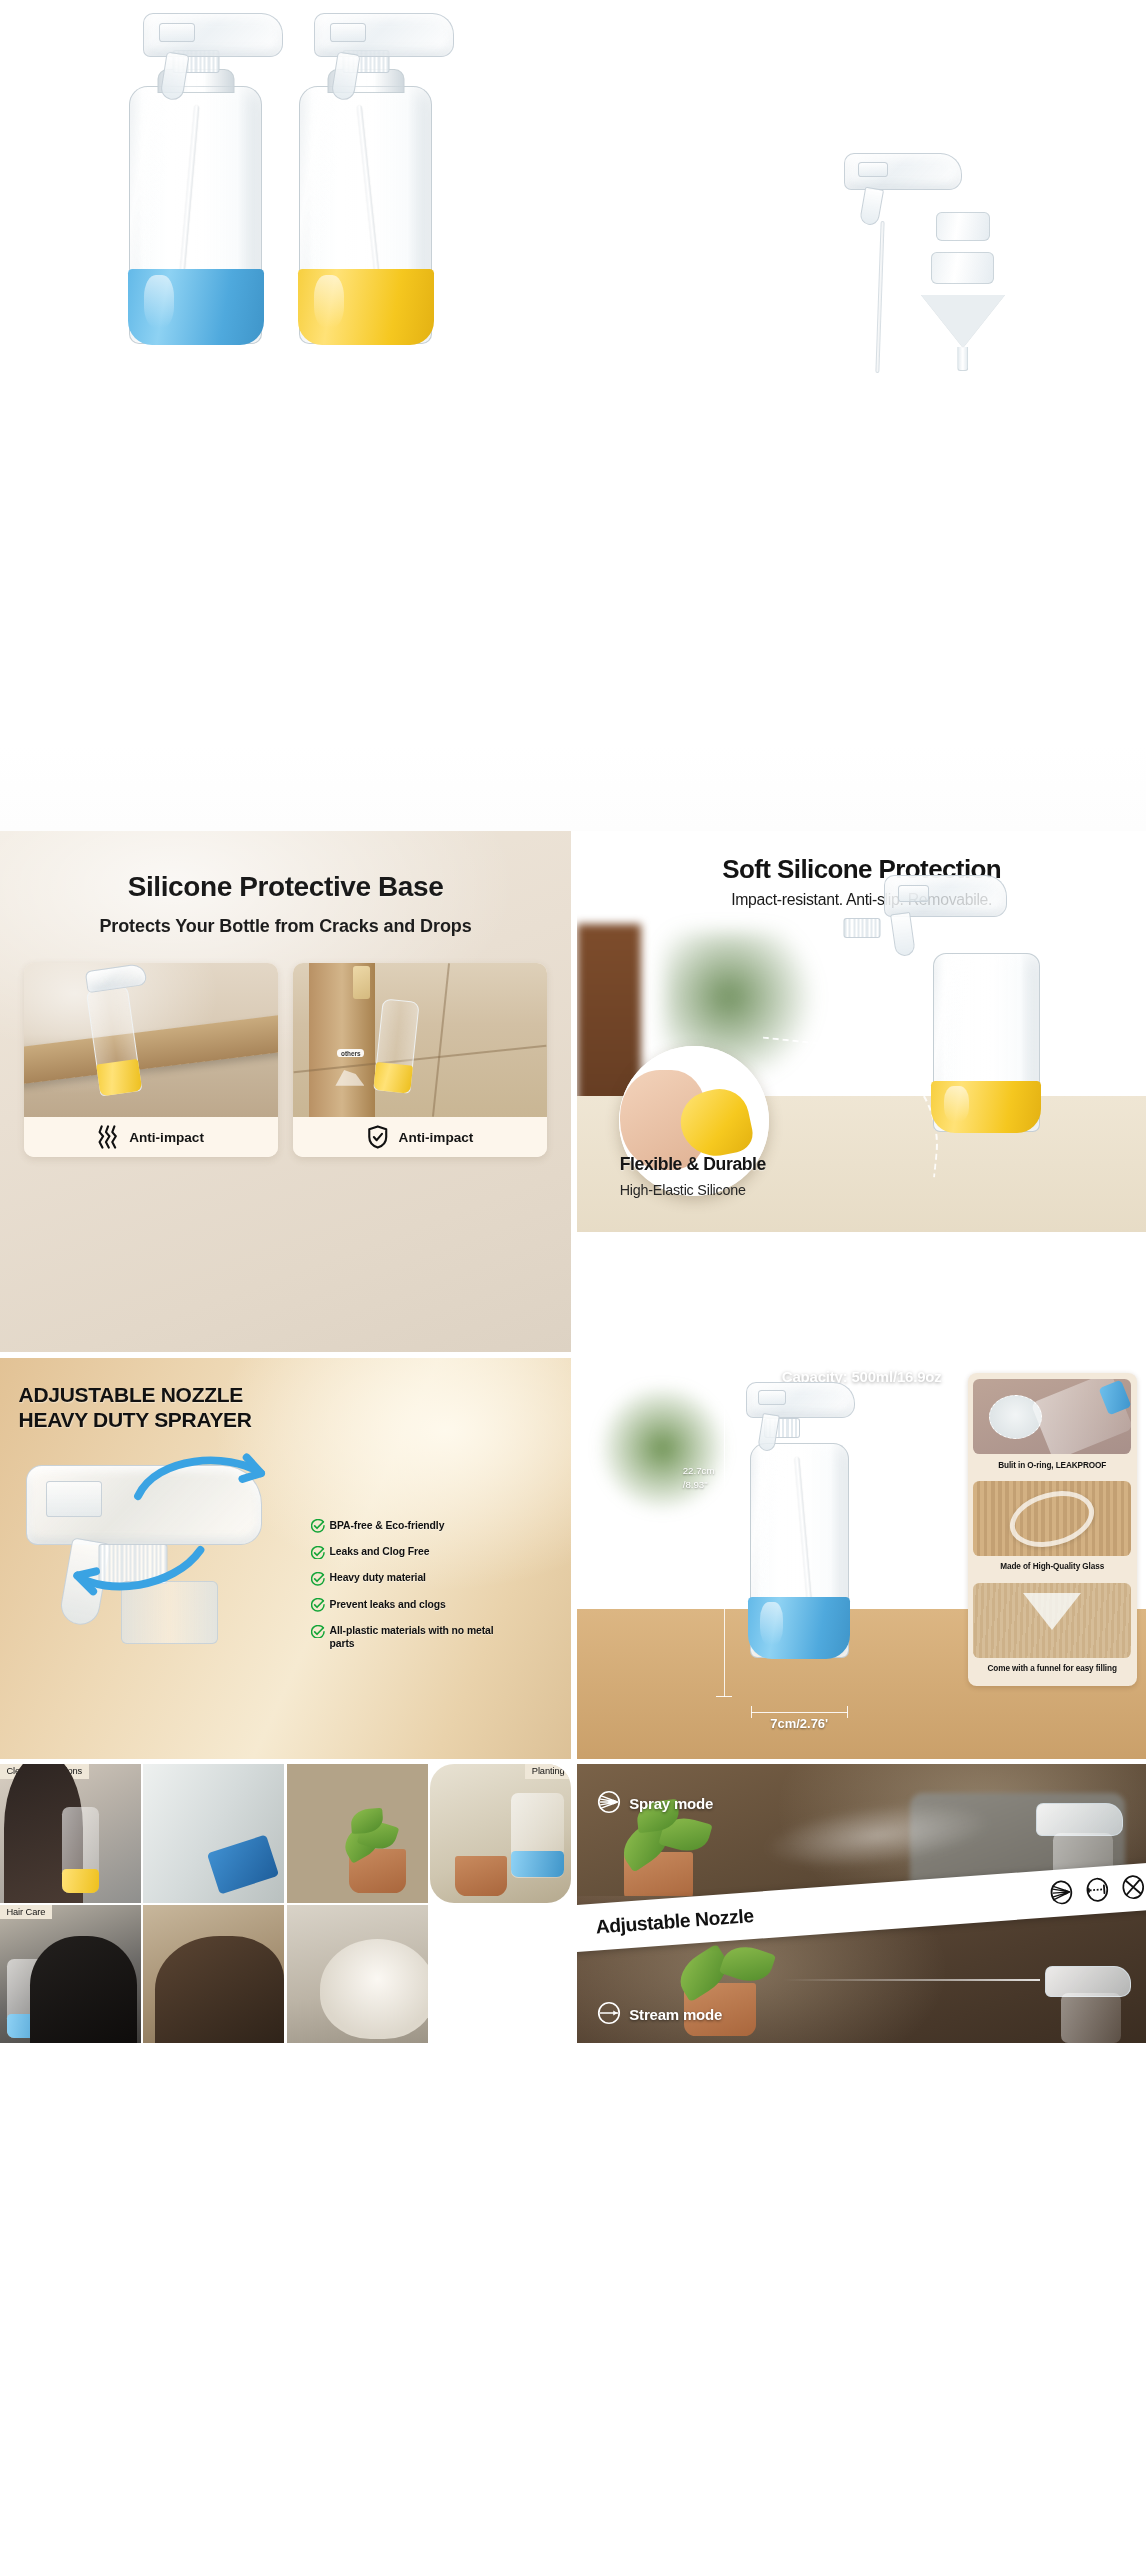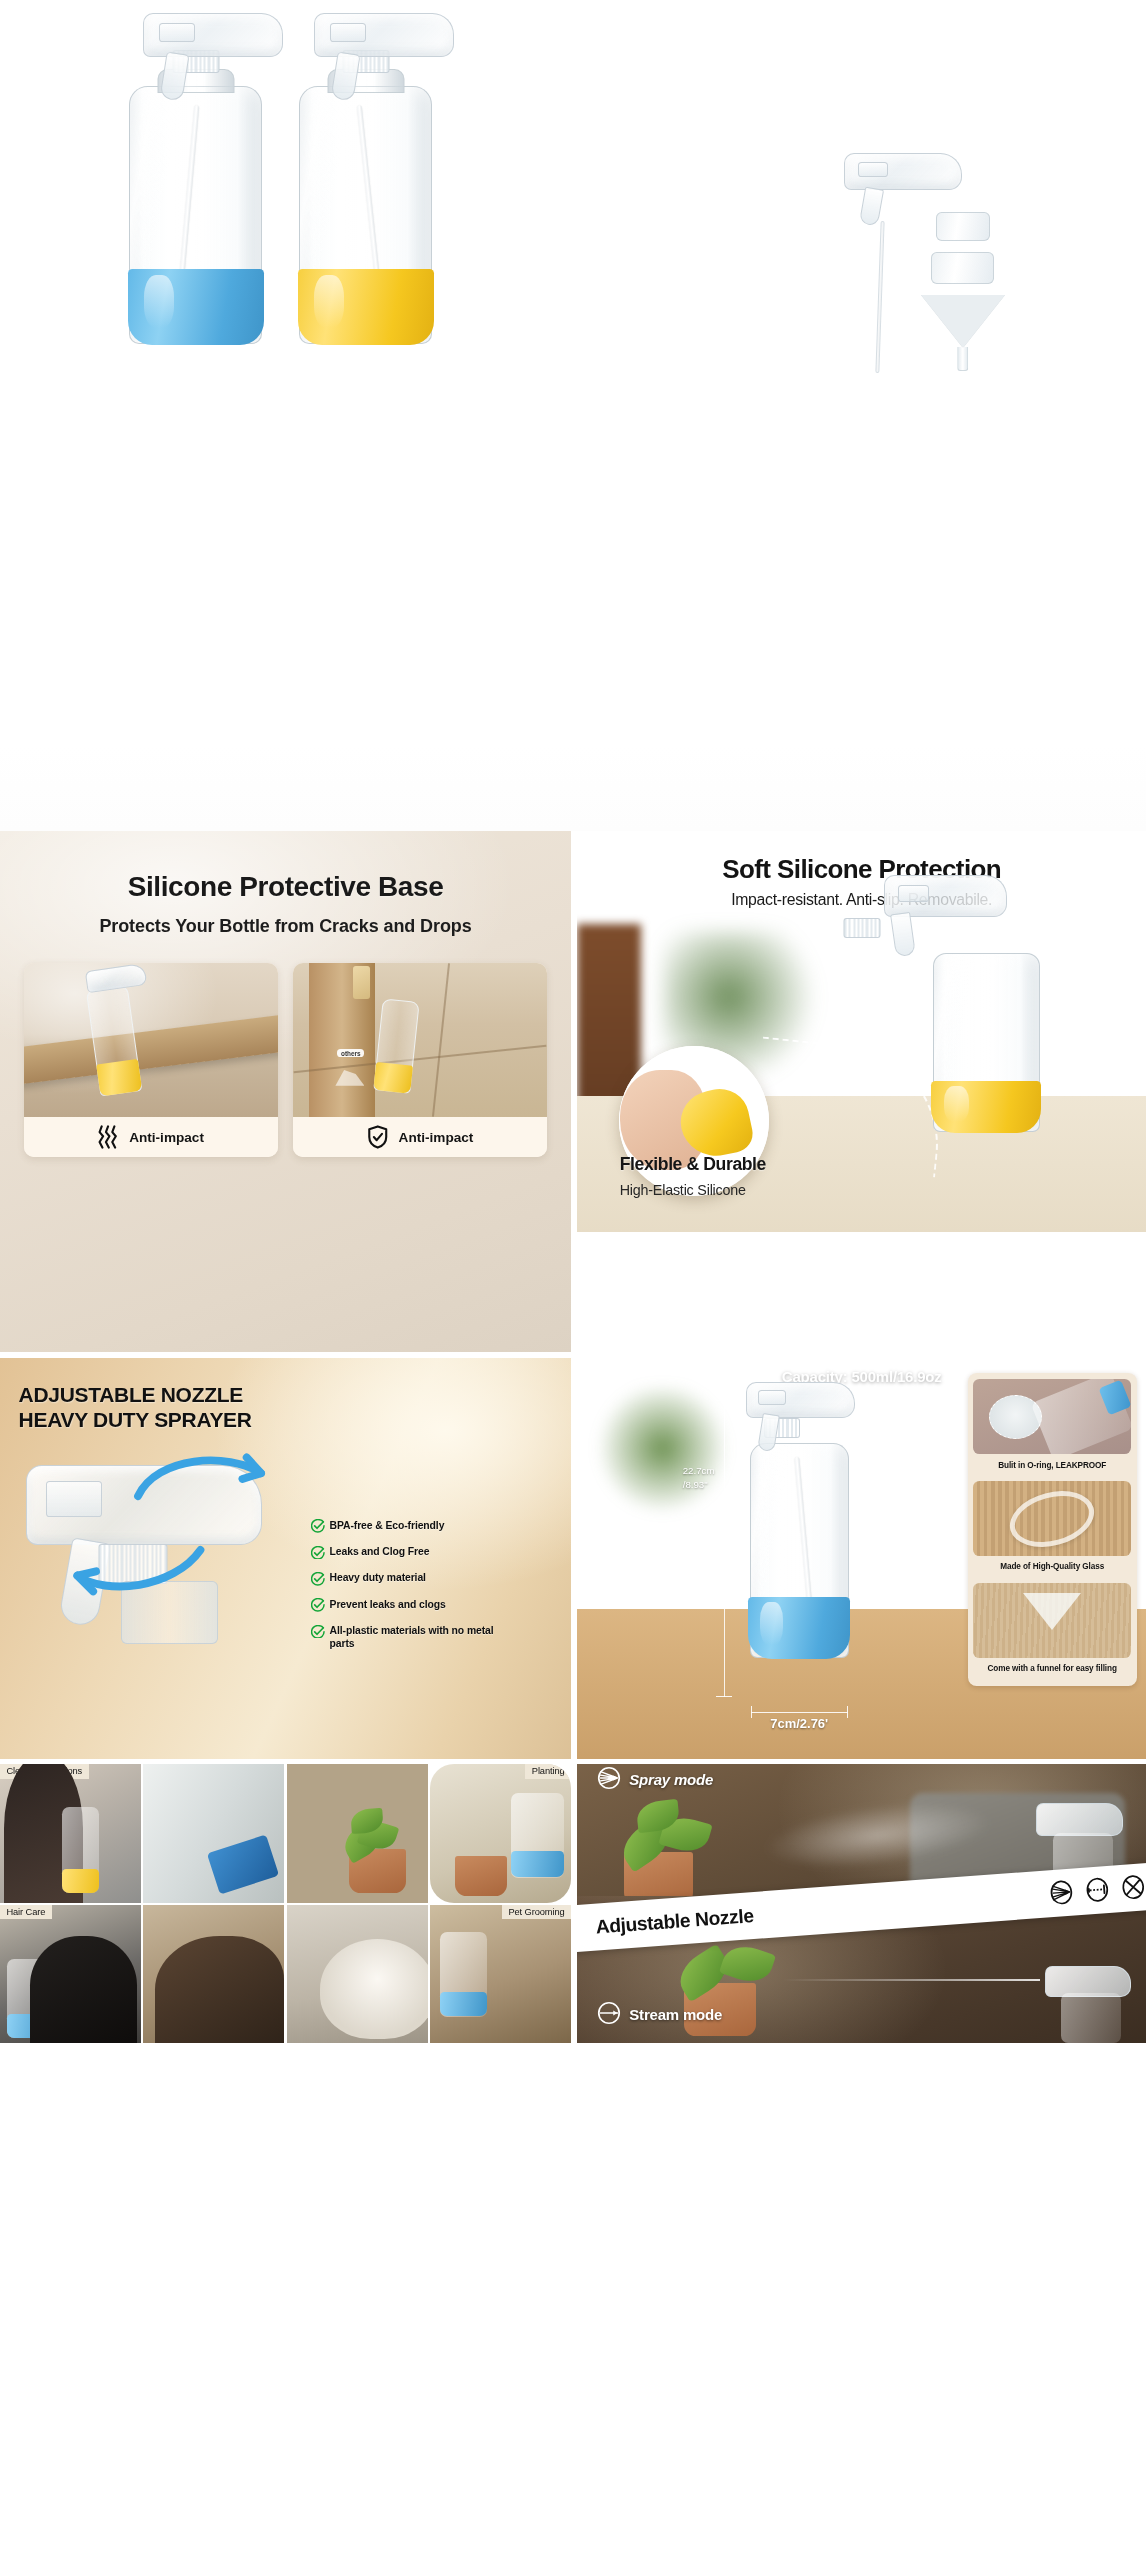--- a/index.html
+++ b/index.html
@@ -370,21 +370,21 @@
   .stream-line {
     position:absolute; right: 107px; bottom: 62px; width: 258px; height: 2.1px;
     background: linear-gradient(90deg, rgba(255,255,255,0), rgba(255,255,255,.85));
     filter: blur(0.4px);
   }
   .mode-badge {
     position:absolute; display:flex; align-items:center; gap: 8.6px;
     color:#fff; font-size: 15px; font-weight: 700; letter-spacing:-0.2px;
     text-shadow: 0 1.4px 2.9px rgba(0,0,0,.55);
   }
-  .badge-spray  { left: 20px; top: 2px; font-style: italic; }
+  .badge-spray  { left: 20px; top: 26px; }
   .badge-stream { left: 20px; bottom: 15.8px; }
   .diag-band {
     position:absolute; left: -21.5px; top: 120px; width: 616px; height: 47px;
     background: #ffffff; transform: rotate(-4.2deg);
     display:flex; align-items:center; justify-content:space-between;
     padding: 0 24px 0 40px; box-shadow: 0 1.4px 7.2px rgba(0,0,0,.25);
   }
   .diag-title { font-size: 19.3px; font-weight: 800; color:#111; letter-spacing:-0.4px; }
   .diag-icons { display:flex; align-items:center; gap: 10px; }
 
@@ -708,25 +708,20 @@
 
           <div class="use-cell uc-6">
             <div style="position:absolute; left:20%; top:26%; width:107px; height:64px; background:radial-gradient(closest-side, rgba(255,255,255,.5), rgba(255,255,255,0) 72%); filter:blur(3.6px);"></div>
             <div style="position:absolute; right:0; bottom:0; width:129px; height:107px; background:linear-gradient(150deg,#5b4533,#2f2319); border-radius:50% 40% 0 0;"></div>
           </div>
 
           <div class="use-cell uc-7">
             <div style="position:absolute; left:24%; bottom:4.3px; width:115px; height:100px; background:radial-gradient(circle at 50% 40%, #fbf8f3, #ddd7cb 70%); border-radius:50% 50% 44% 44%;"></div>
           </div>
 
-          <div class="use-cell uc-8">
-            <div class="uc-tag tag-tr">Pet Grooming</div>
-            <div style="position:absolute; left:10px; top:27px; width:47px; height:85px; background:linear-gradient(110deg,rgba(255,255,255,.62),rgba(255,255,255,.2)); border-radius:7.2px;"></div>
-            <div style="position:absolute; left:10px; top:87px; width:47px; height:24px; background:linear-gradient(100deg,#8fd2f5,#3f95c9); border-radius:4.3px 4.3px 7.2px 7.2px;"></div>
-          </div>
 
         </div>
       </div>
 
       <div class="panel p-right pnl-modes">
         <div class="mode-top">
           <div class="sofa"></div>
           <div class="plant-pot" style="left:47px; bottom:7.2px; width:69px; height:52px;"></div>
           <div class="leaf" style="left:43px; bottom:50px; width:52px; height:34px; transform:rotate(-34deg);"></div>
           <div class="leaf" style="left:85px; bottom:60px; width:47px; height:33px; transform:rotate(16deg);"></div>

